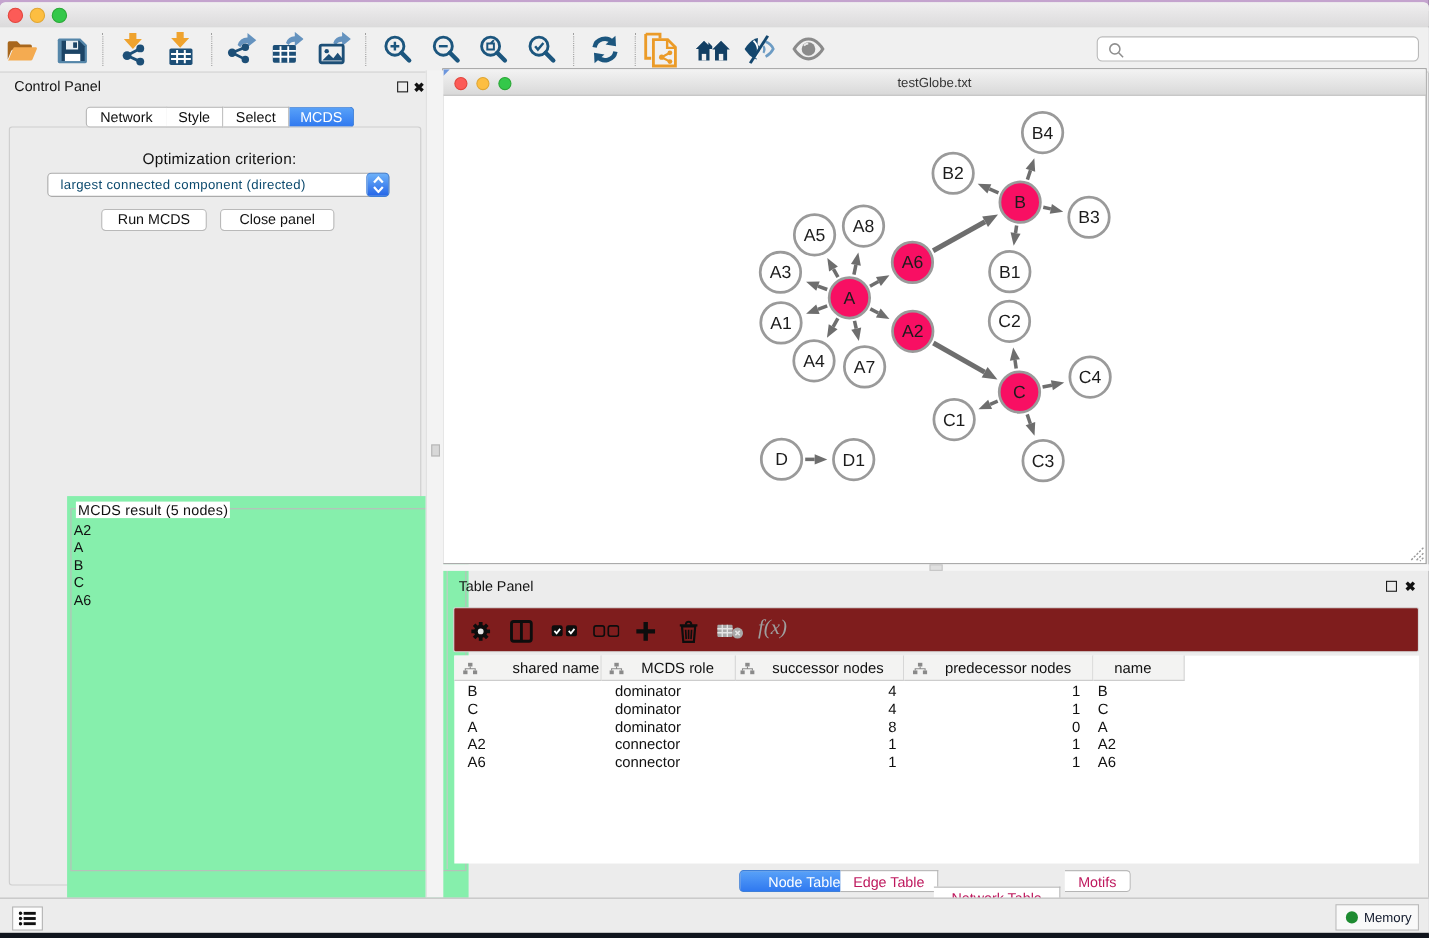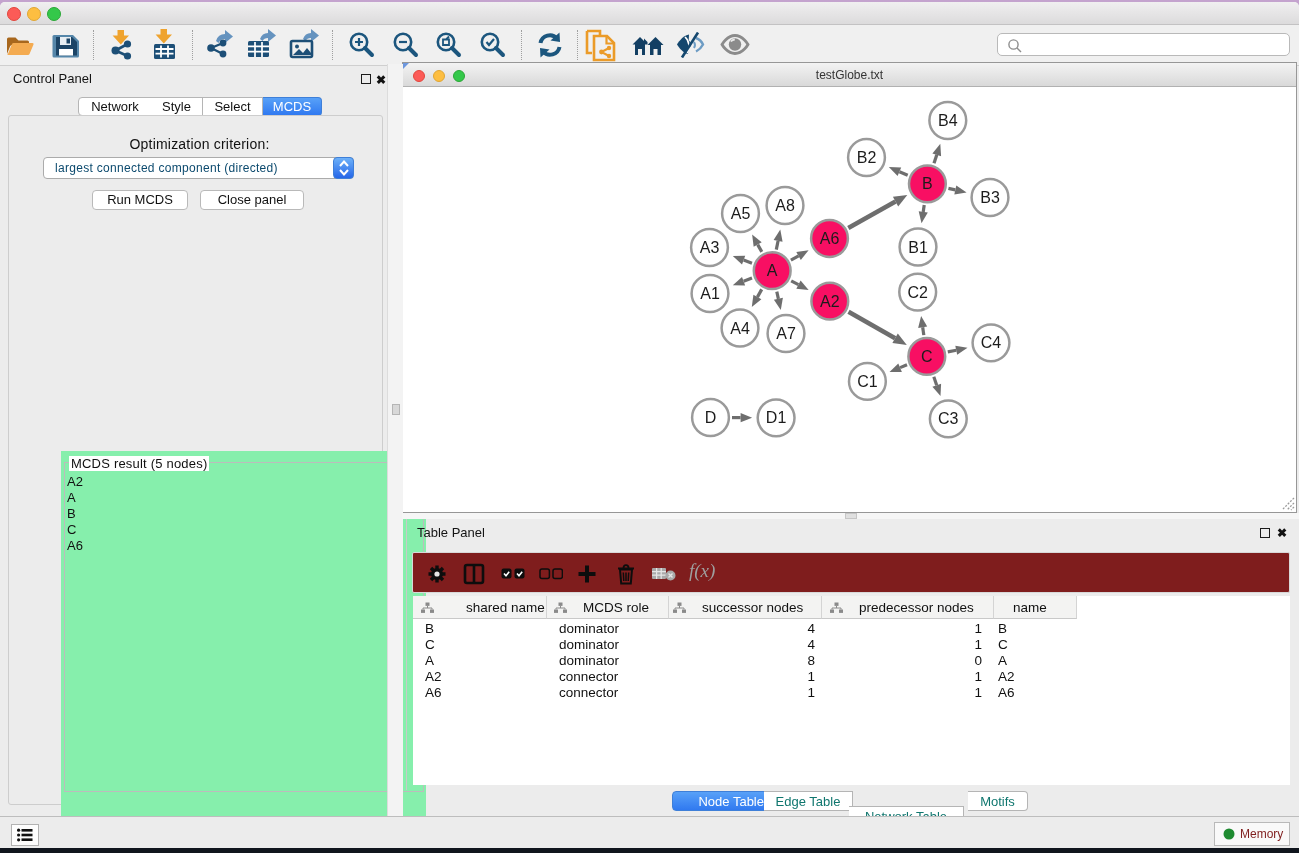--- a/index.html
+++ b/index.html
@@ -45,24 +45,24 @@
 
 #tp-title{left:417px;top:525px;font-size:13px;color:#141414;}
 #tp-toolbar{left:412px;top:552px;width:878px;height:41px;background:#7f1d1d;border:1px solid #d8d8d8;border-radius:2px;box-sizing:border-box;}
 #tbl{left:413px;top:596px;width:877px;height:189px;background:#fff;}
 .th{top:0;height:23px;background:#f3f3f2;border-bottom:1px solid #c9c9c9;border-right:1px solid #d4d4d4;box-sizing:border-box;}
 .thtext{font-size:13.5px;color:#111;top:4px;white-space:nowrap;}
 .td{font-size:13.5px;color:#111;}
 .num{text-align:right;}
 
 .btab{top:791px;height:18px;background:#fff;border:1px solid #b5b5b5;border-left:none;
-  font-size:13px;color:#0f766e;text-align:center;line-height:19px;}
+  font-size:13px;color:#be185d;text-align:center;line-height:19px;}
 #statusbar{left:0;top:816px;width:1299px;height:32px;background:#ececec;border-top:1px solid #bdbdbd;}
 #listbtn{left:11px;top:7px;width:26px;height:20px;background:#fdfdfd;border:1px solid #b2b2b2;}
-#membtn{left:1214px;top:5px;width:74px;height:22px;background:#f9f9f9;border:1px solid #b9b9b9;font-size:12px;color:#7f1d1d;}
+#membtn{left:1214px;top:5px;width:74px;height:22px;background:#f9f9f9;border:1px solid #b9b9b9;font-size:12px;color:#0f172a;}
 #wallpaper-bot{left:0;top:848px;width:1299px;height:5px;background:#10151d;}
 </style>
 </head>
 <body>
 <div class="abs" id="wallpaper-top"></div>
 <div class="abs" id="win">
   <div class="abs" id="titlebar">
     <div class="abs light" style="left:7px;background:#fc5b57;border:0.5px solid #e2463d;"></div>
     <div class="abs light" style="left:27px;background:#fdbe41;border:0.5px solid #e0a633;"></div>
     <div class="abs light" style="left:47px;background:#34c84a;border:0.5px solid #2ba737;"></div>

